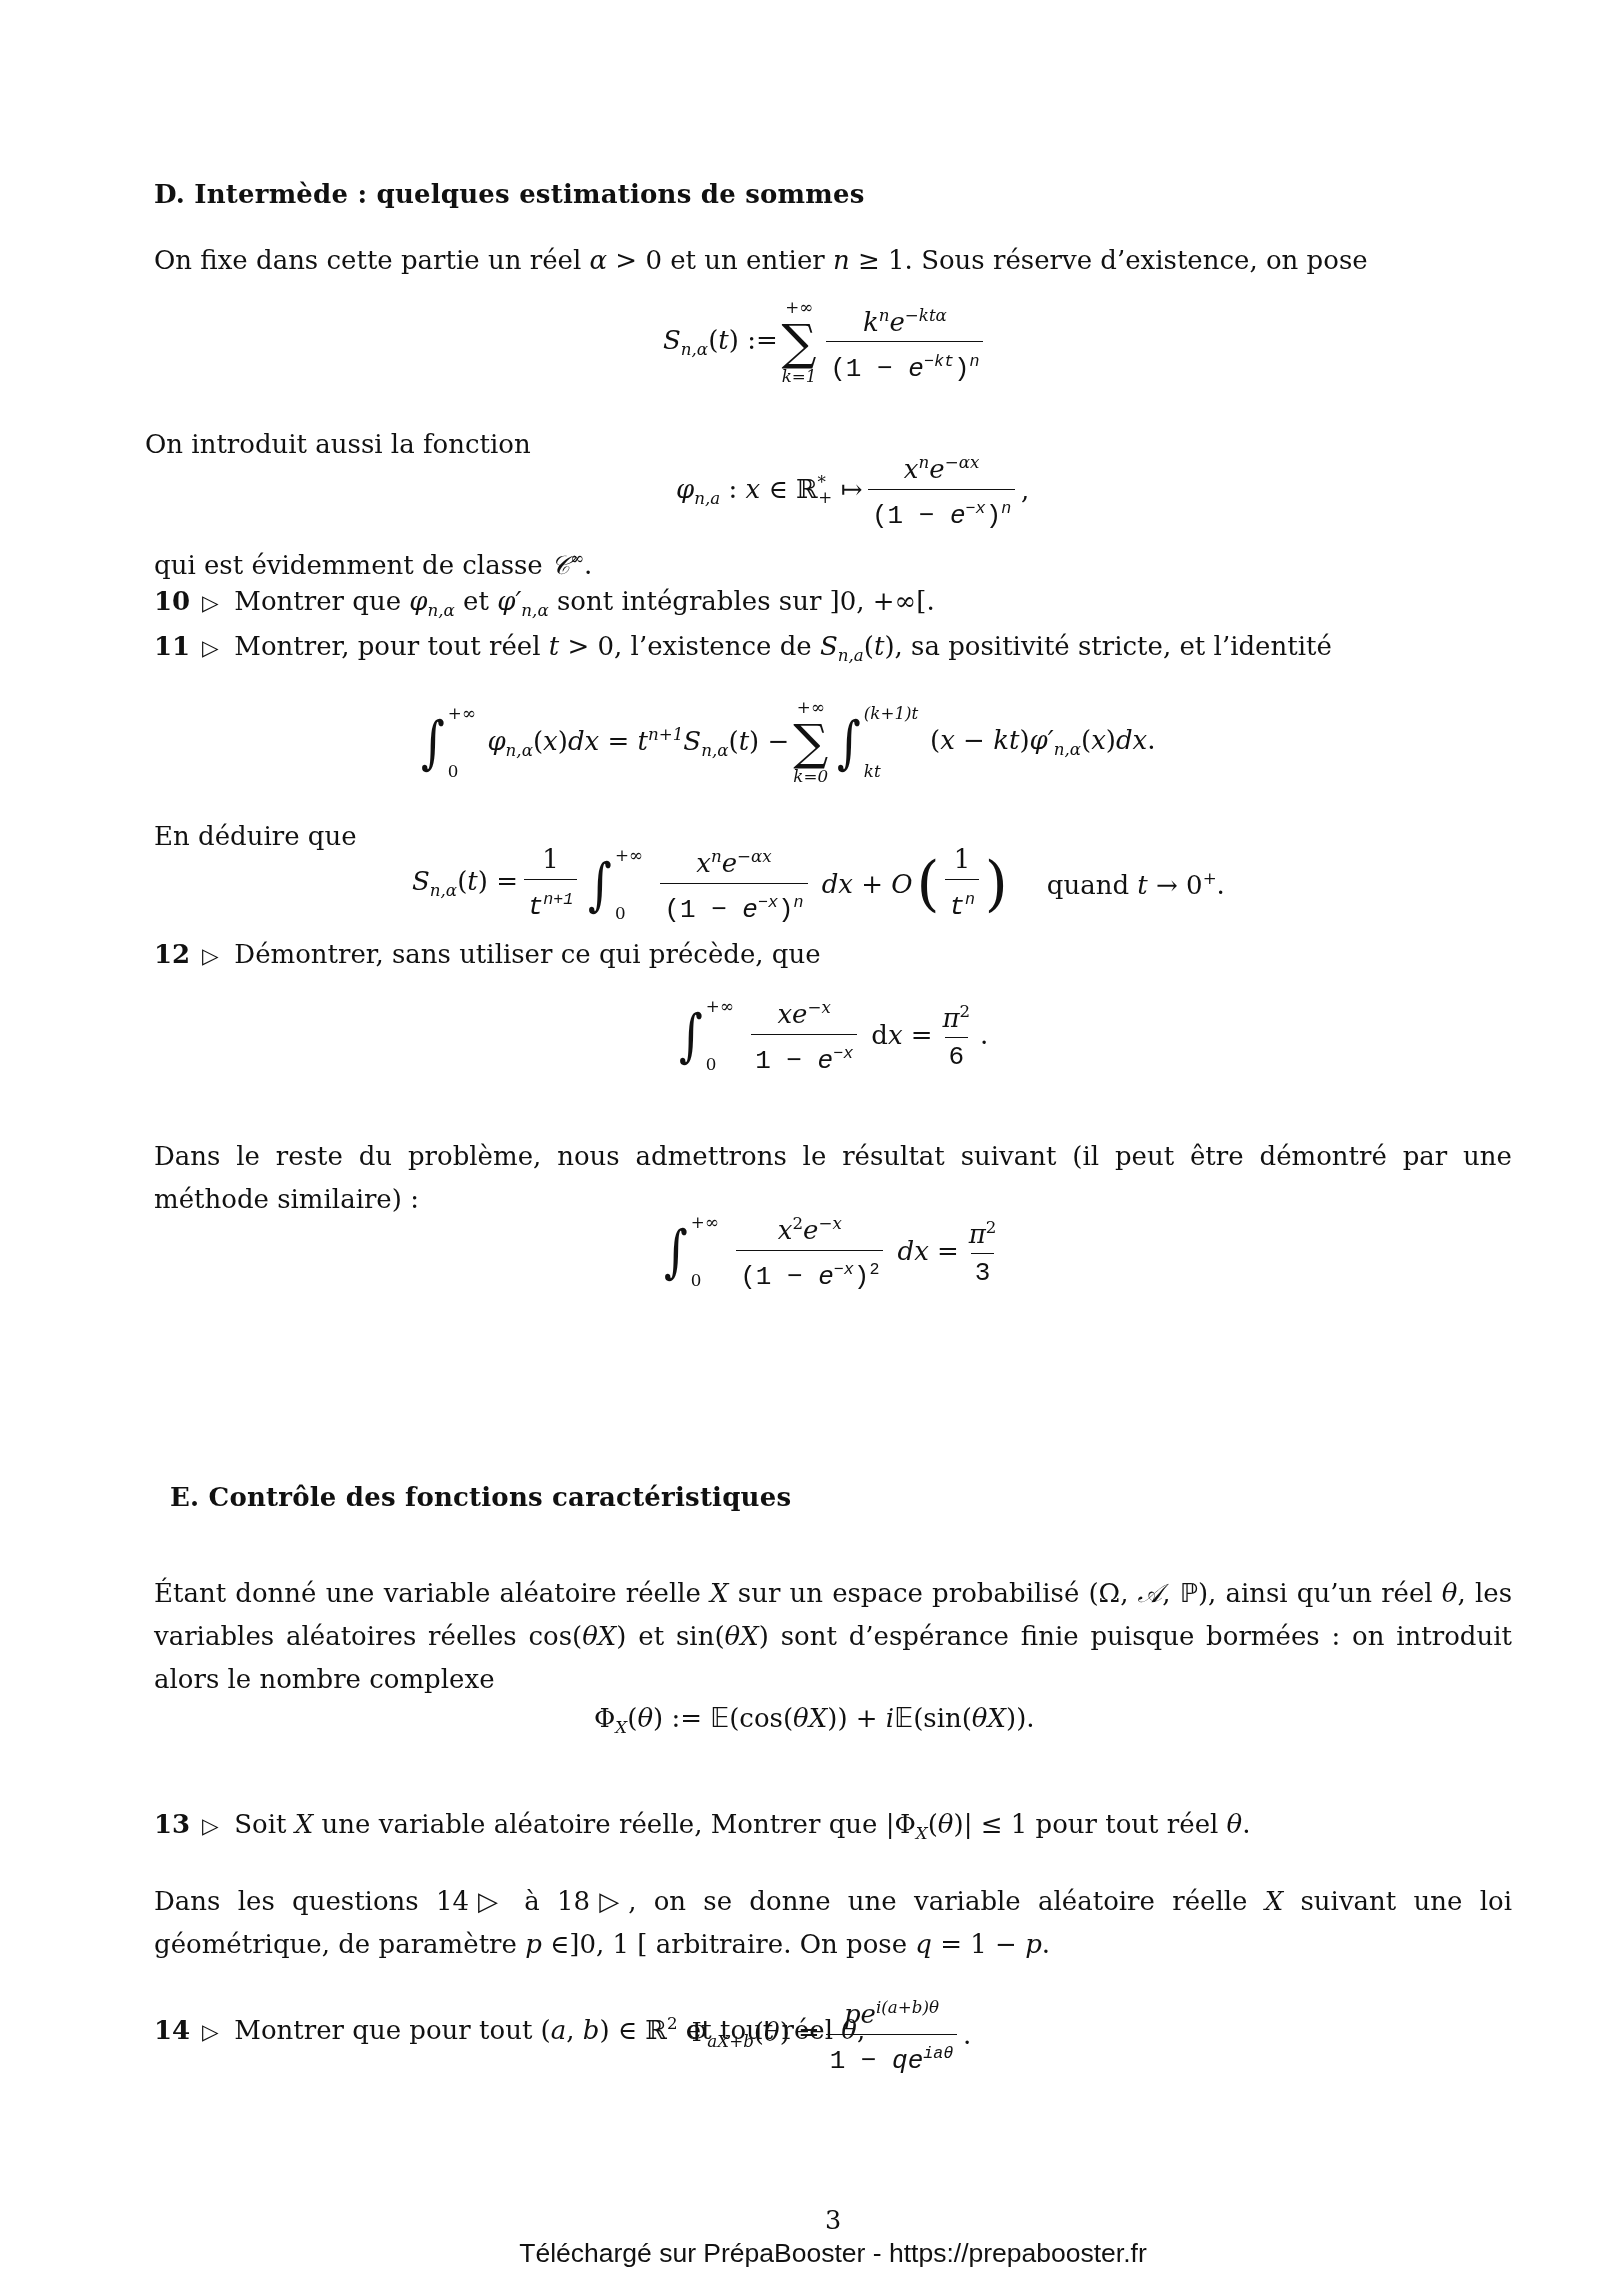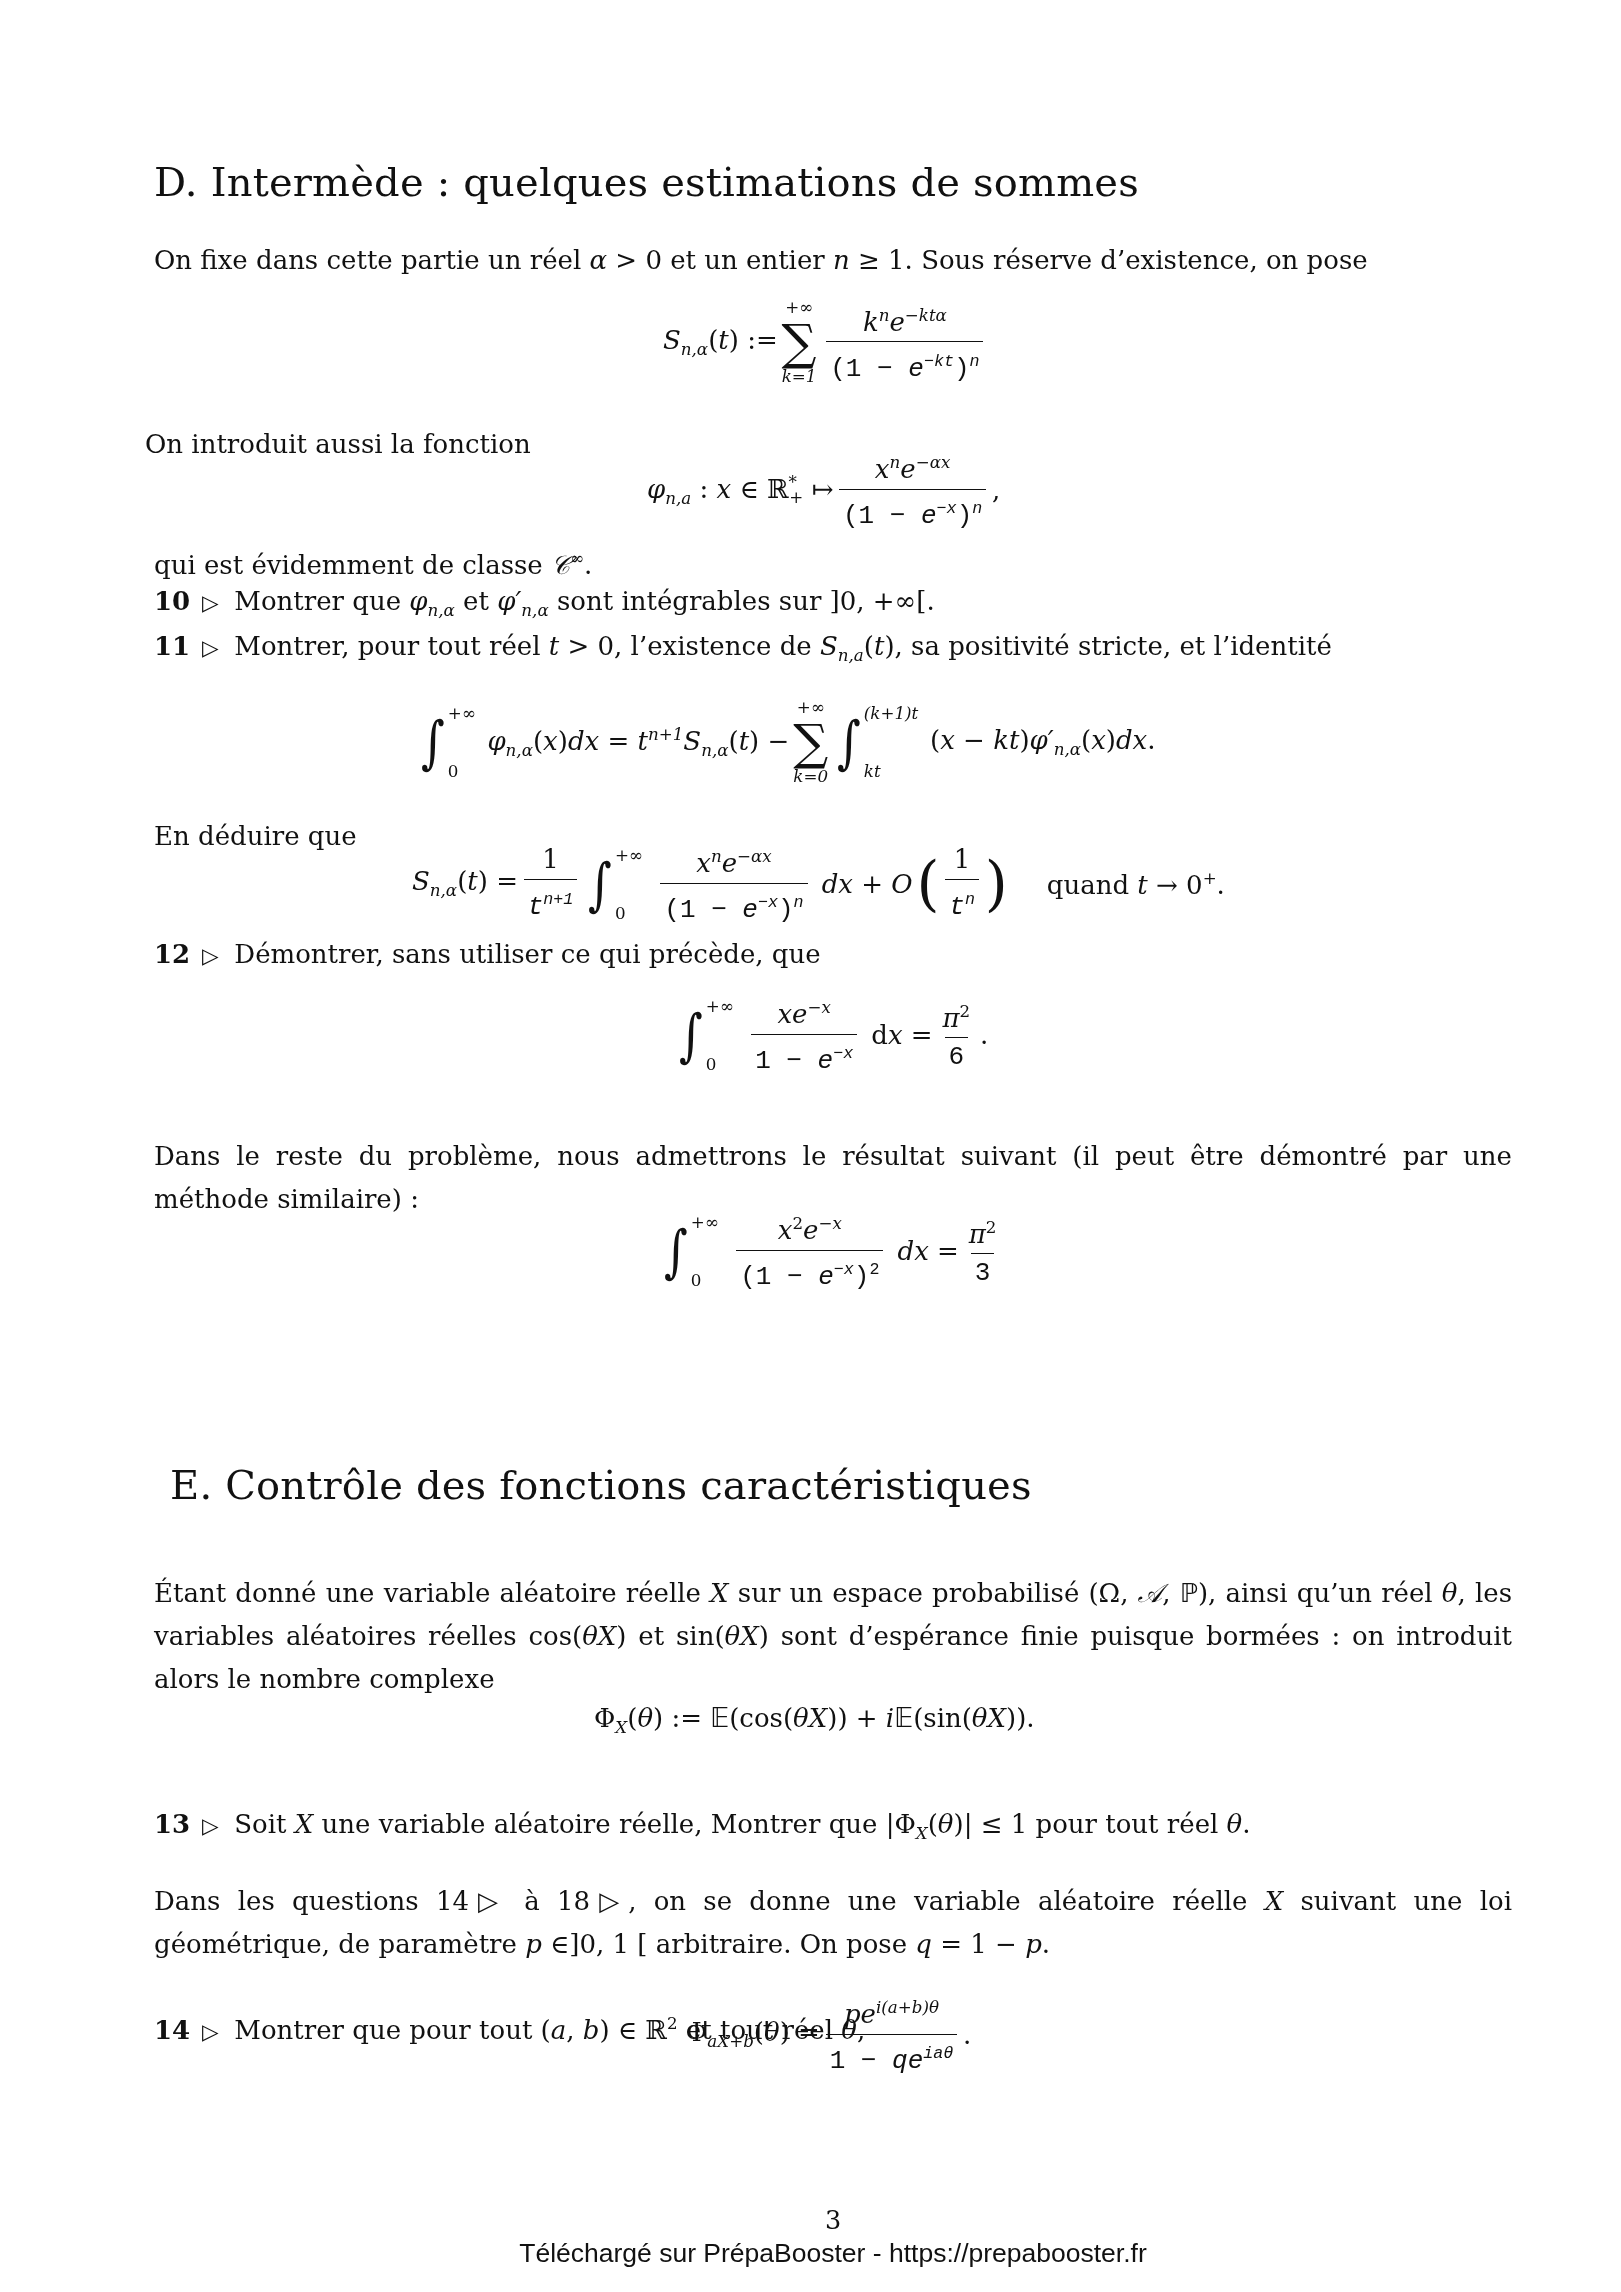--- a/index.html
+++ b/index.html
@@ -3,21 +3,21 @@
 <meta charset="utf-8">
 <style>
   html, body { margin: 0; padding: 0; background: #ffffff; }
   body {
     width: 1621px; height: 2293px; position: relative; overflow: hidden;
     font-family: "DejaVu Serif", "Liberation Serif", serif;
     color: #111111;
   }
   .page { position: absolute; left: 0; top: 0; width: 1621px; height: 2293px; }
   .abs { position: absolute; }
-  .h2 { font-weight: normal; font-size: 40px; letter-spacing: 0.2px; white-space: nowrap; }
+  .h2 { font-weight: bold; font-size: 26px; letter-spacing: 0.2px; white-space: nowrap; margin-top: 20px; }
   .p { font-size: 26px; line-height: 43px; white-space: nowrap; }
   .p.wrap { white-space: normal; text-align: justify; text-align-last: left; }
   .m { font-style: italic; }
   .up { font-style: normal; }
   .num { font-weight: bold; }
   .tri { display: inline-block; margin: 0 15.7px 0 11.8px; font-size: 21.6px; }
   .eq { font-size: 26px; white-space: nowrap; display: flex; align-items: center; }
   .frac { display: inline-flex; flex-direction: column; align-items: center; vertical-align: middle; margin: 0 5.9px; }
   .frac .n { padding: 0 3.9px 3.9px 3.9px; line-height: 31px; }
   .frac .d { padding: 3.9px 3.9px 0 3.9px; line-height: 31px; border-top: 1.6px solid #111; font-family: Liberation Mono, monospace; }
@@ -49,21 +49,21 @@
       <span class="lim">k=1</span>
     </span>
     <span class="frac">
       <span class="n m">k<sup>n</sup>e<sup>−ktα</sup></span>
       <span class="d">(1 − <span class="m">e</span><sup class="m">−kt</sup>)<sup class="m">n</sup></span>
     </span>
   </div>
 
   <div class="abs p" style="left:145px; top:423px;">On introduit aussi la fonction</div>
 
-  <div class="abs eq" style="left:647px; top:447px;">
+  <div class="abs eq" style="left:676px; top:447px;">
     <span><span class="m">φ</span><sub class="m">n,a</sub> : <span class="m">x</span> ∈ ℝ<sup>*</sup><sub style="margin-left:-7.8px">+</sub> ↦</span>
     <span class="frac">
       <span class="n m">x<sup>n</sup>e<sup>−αx</sup></span>
       <span class="d">(1 − <span class="m">e</span><sup class="m">−x</sup>)<sup class="m">n</sup></span>
     </span>
     <span>,</span>
   </div>
 
   <div class="abs p" style="left:154px; top:537px;">qui est évidemment de classe <span class="m">𝒞</span><sup>∞</sup>.</div>
 

